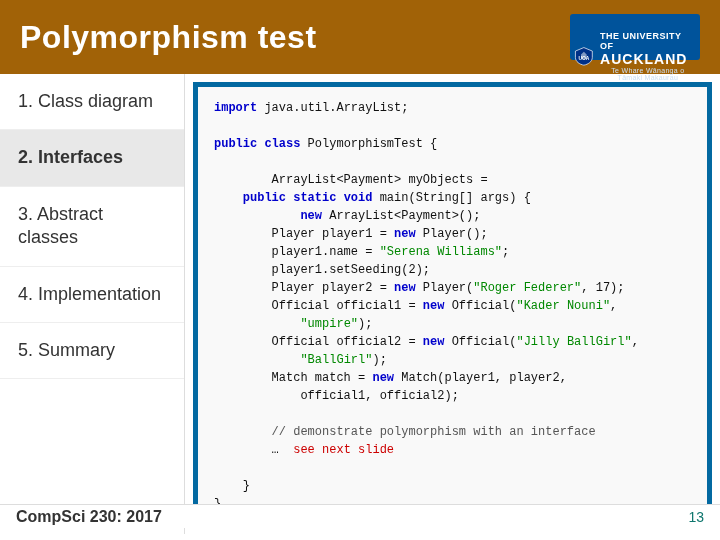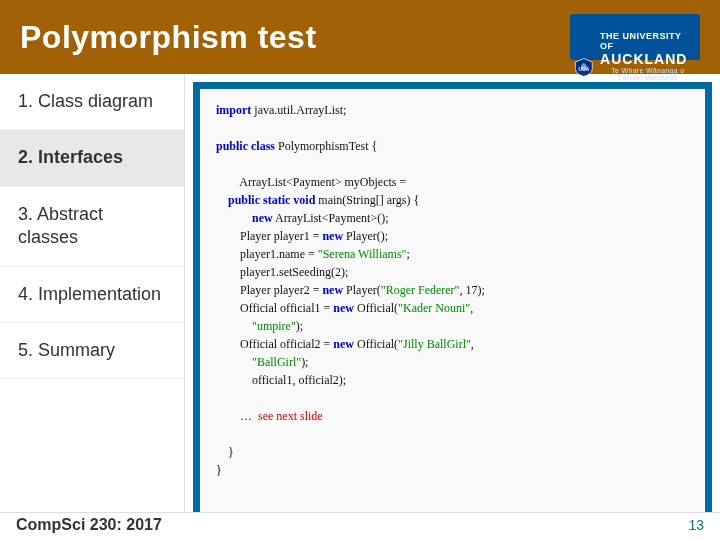--- a/index.html
+++ b/index.html
@@ -57,21 +57,21 @@
       letter-spacing: 0.3px;
       text-align: center;
     }
     .logo-shield {
       width: 28px;
       height: 28px;
       margin-right: 6px;
     }
     .logo-inner {
       display: flex;
-      align-items: flex-end;
+      align-items: center;
       margin-top: 37px;
     }
 
     
     .main {
       display: flex;
       height: 460px;
     }
 
     
@@ -94,25 +94,25 @@
     }
     .sidebar-item.active {
       background: #e8e8e8;
       font-weight: bold;
     }
 
     
     .code-panel {
       flex: 1;
       background: #f9f9f9;
-      border: 7px solid #0369a1;
+      border: 5px solid #0369a1;
       margin: 8px;
       padding: 12px 16px;
       overflow-y: auto;
-      font-family: Liberation Serif, serif;
+      font-family: Liberation Mono, monospace;
       font-size: 12px;
       line-height: 1.5;
     }
     .code-line {
       white-space: pre;
       color: #111;
     }
     .code-blue {
       color: #0000cc;
       font-weight: bold;
@@ -120,21 +120,21 @@
     .code-see-next {
       color: #cc0000;
     }
     .code-comment {
       color: #555;
     }
 
     
     .footer {
       position: absolute;
-      bottom: 4px;
+      bottom: 12px;
       left: 0;
       right: 0;
       background: #fff;
       display: flex;
       justify-content: space-between;
       align-items: center;
       padding: 6px 16px;
       border-top: 1px solid #ddd;
       height: 24px;
     }
@@ -199,22 +199,24 @@
     <div class="code-line">    <span class="code-blue">public static void</span> main(String[] args) {</div>
     <div class="code-line">            <span class="code-blue">new</span> ArrayList&lt;Payment&gt;();</div>
     <div class="code-line">        Player player1 = <span class="code-blue">new</span> Player();</div>
     <div class="code-line">        player1.name = <span style="color:#008800">"Serena Williams"</span>;</div>
     <div class="code-line">        player1.setSeeding(2);</div>
     <div class="code-line">        Player player2 = <span class="code-blue">new</span> Player(<span style="color:#008800">"Roger Federer"</span>, 17);</div>
     <div class="code-line">        Official official1 = <span class="code-blue">new</span> Official(<span style="color:#008800">"Kader Nouni"</span>,</div>
     <div class="code-line">            <span style="color:#008800">"umpire"</span>);</div>
     <div class="code-line">        Official official2 = <span class="code-blue">new</span> Official(<span style="color:#008800">"Jilly BallGirl"</span>,</div>
     <div class="code-line">            <span style="color:#008800">"BallGirl"</span>);</div>
+    <div class="code-line">        Match match = <span class="code-blue">new</span> Match(player1, player2,</div>
     <div class="code-line">            official1, official2);</div>
     <div class="code-line">&nbsp;</div>
+    <div class="code-line">        <span class="code-comment">// demonstrate polymorphism with an interface</span></div>
     <div class="code-line">        …  <span class="code-see-next">see next slide</span></div>
     <div class="code-line">&nbsp;</div>
     <div class="code-line">    }</div>
     <div class="code-line">}</div>
   </div>
 </div>
 
 <div class="footer">
   <span class="footer-text">CompSci 230: 2017</span>
   <span class="footer-page">13</span>

